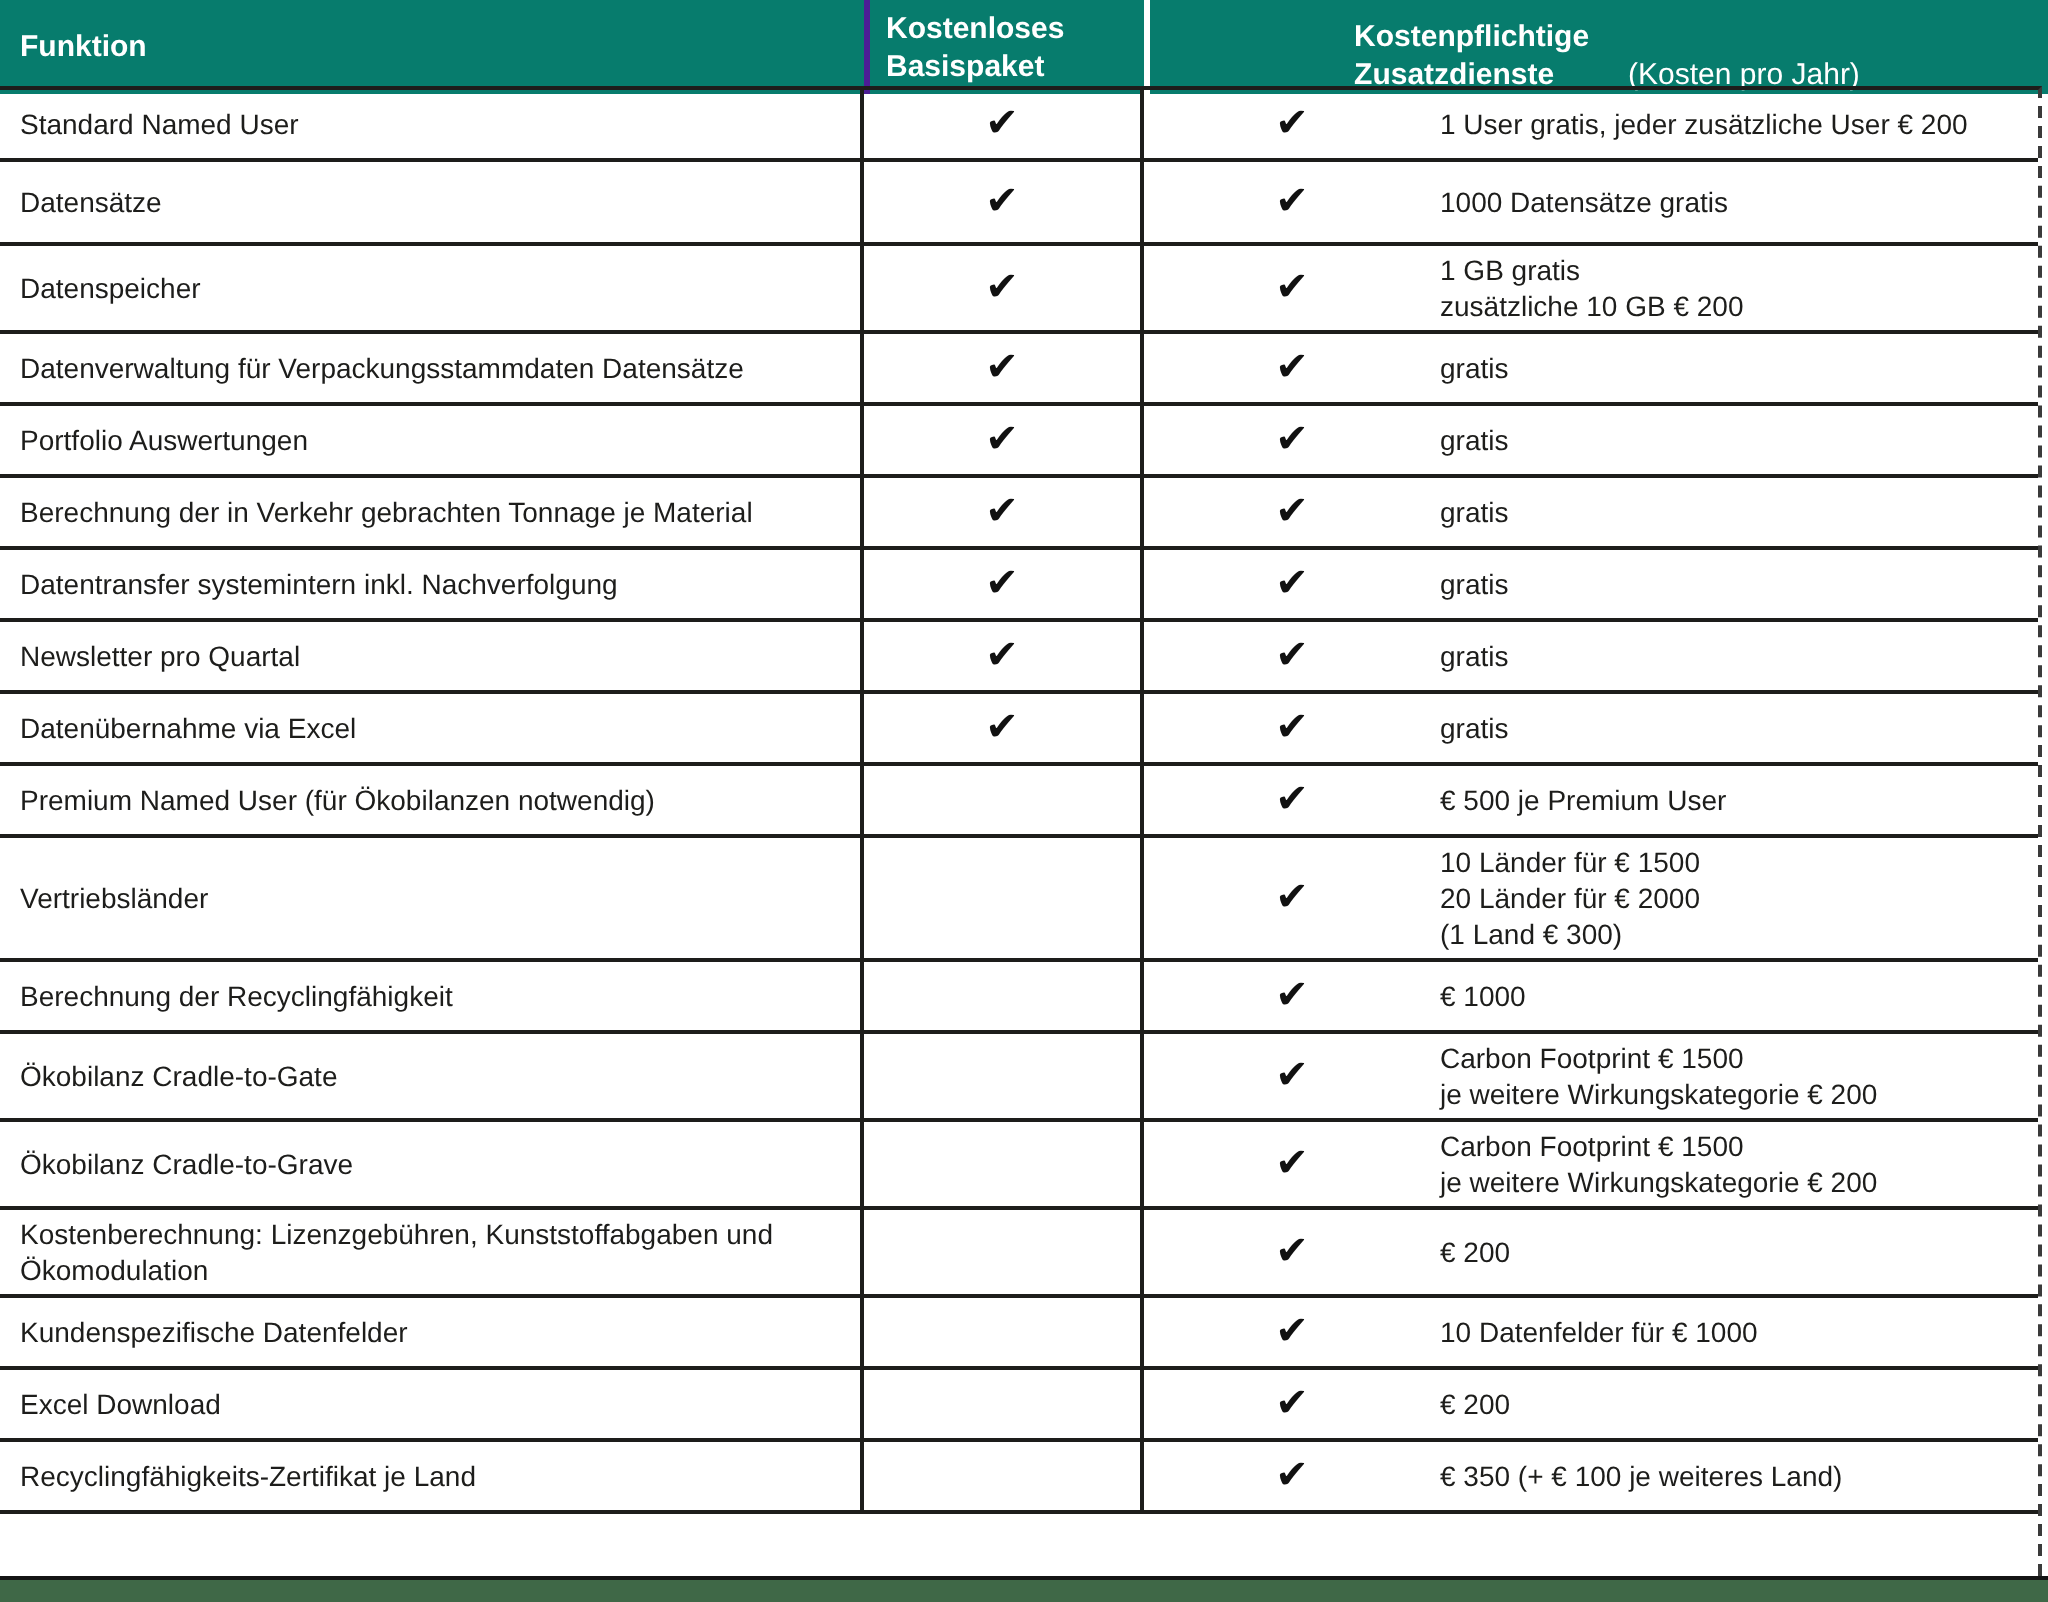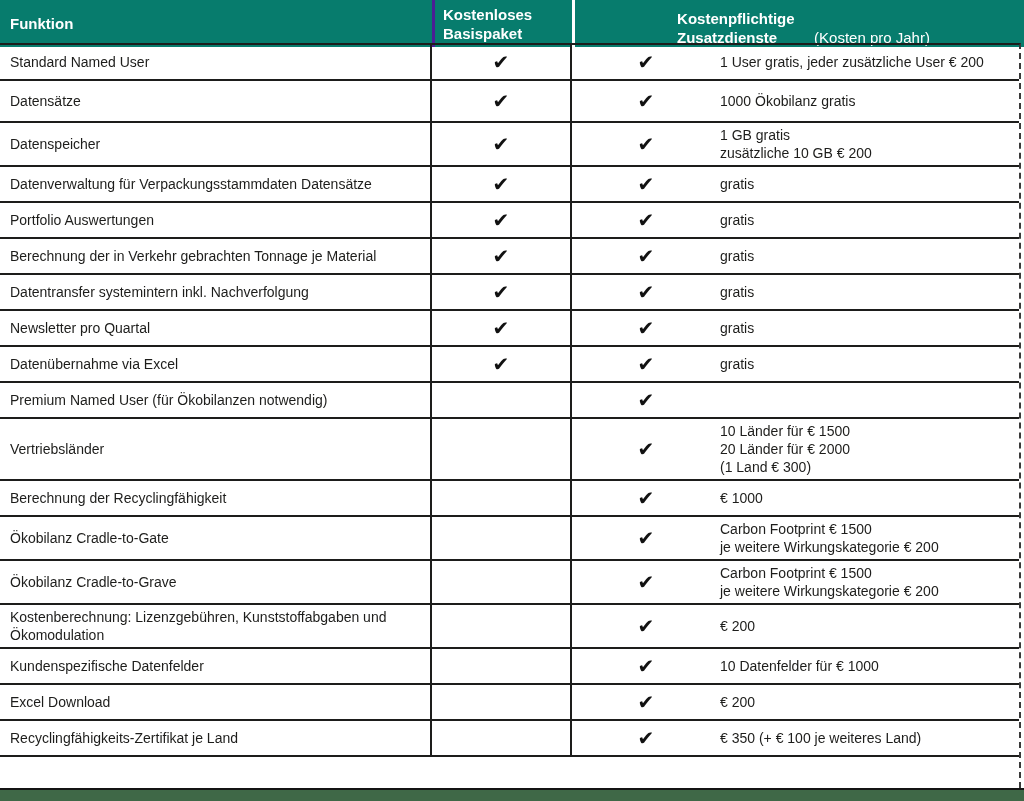--- a/index.html
+++ b/index.html
@@ -119,21 +119,21 @@
     </div>
       <div class="row lines-2">
       <div class="cell cell-label">Datensätze</div>
       <div class="cell cell-basis">
         <span class="check">✔</span>
       </div>
       <div class="cell cell-zusatz">
         <span class="check">✔</span>
       </div>
       <div class="cell cell-cost">
-          <div>1000 Ökobilanz gratis</div>
+          <div>1000 Datensätze gratis</div>
         </div>
     </div>
       <div class="row lines-2">
       <div class="cell cell-label">Datenspeicher</div>
       <div class="cell cell-basis">
         <span class="check">✔</span>
       </div>
       <div class="cell cell-zusatz">
         <span class="check">✔</span>
       </div>
@@ -215,20 +215,23 @@
         </div>
     </div>
       <div class="row lines-1">
       <div class="cell cell-label">Premium Named User (für Ökobilanzen notwendig)</div>
       <div class="cell cell-basis">
         <span class="check"></span>
       </div>
       <div class="cell cell-zusatz">
         <span class="check">✔</span>
       </div>
+      <div class="cell cell-cost">
+          <div>€ 500 je Premium User</div>
+        </div>
     </div>
       <div class="row lines-3">
       <div class="cell cell-label">Vertriebsländer</div>
       <div class="cell cell-basis">
         <span class="check"></span>
       </div>
       <div class="cell cell-zusatz">
         <span class="check">✔</span>
       </div>
       <div class="cell cell-cost">

